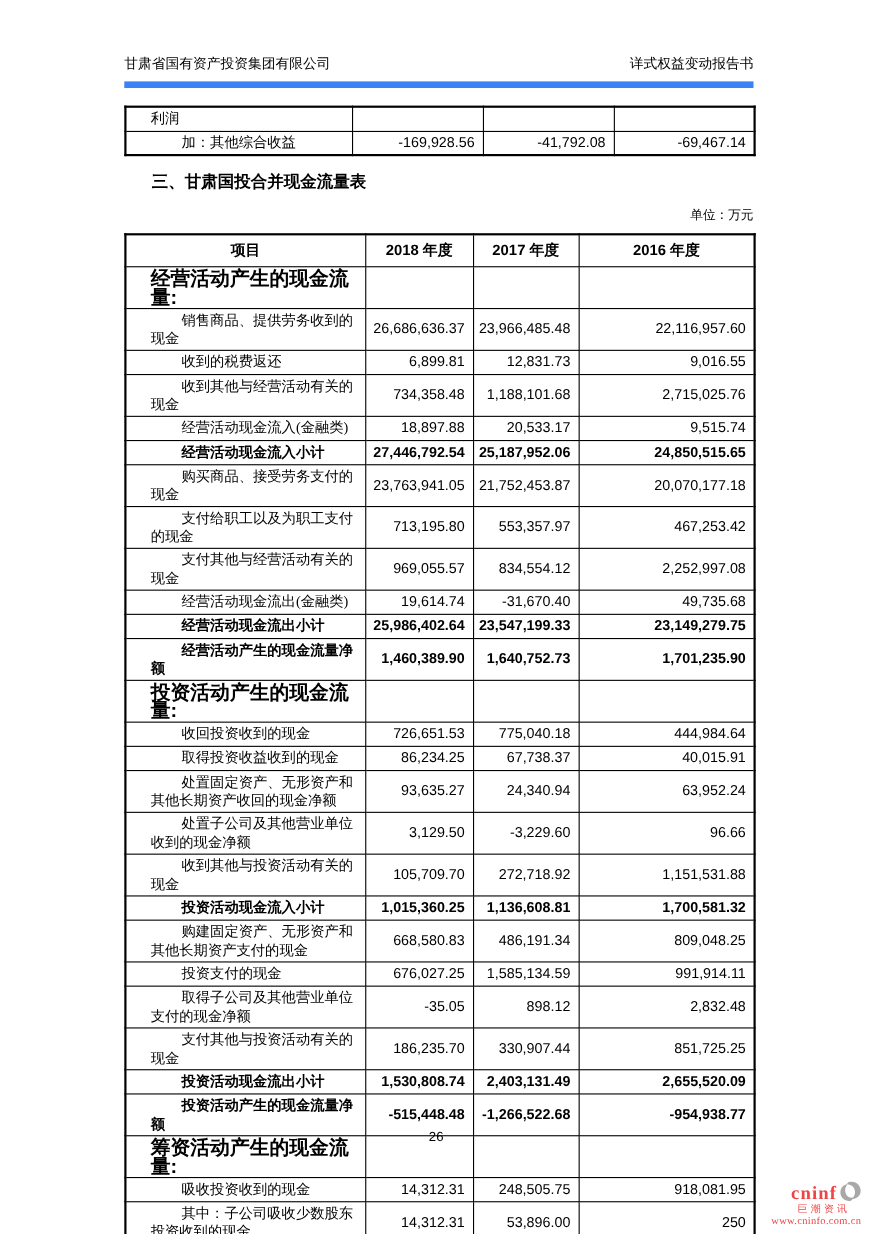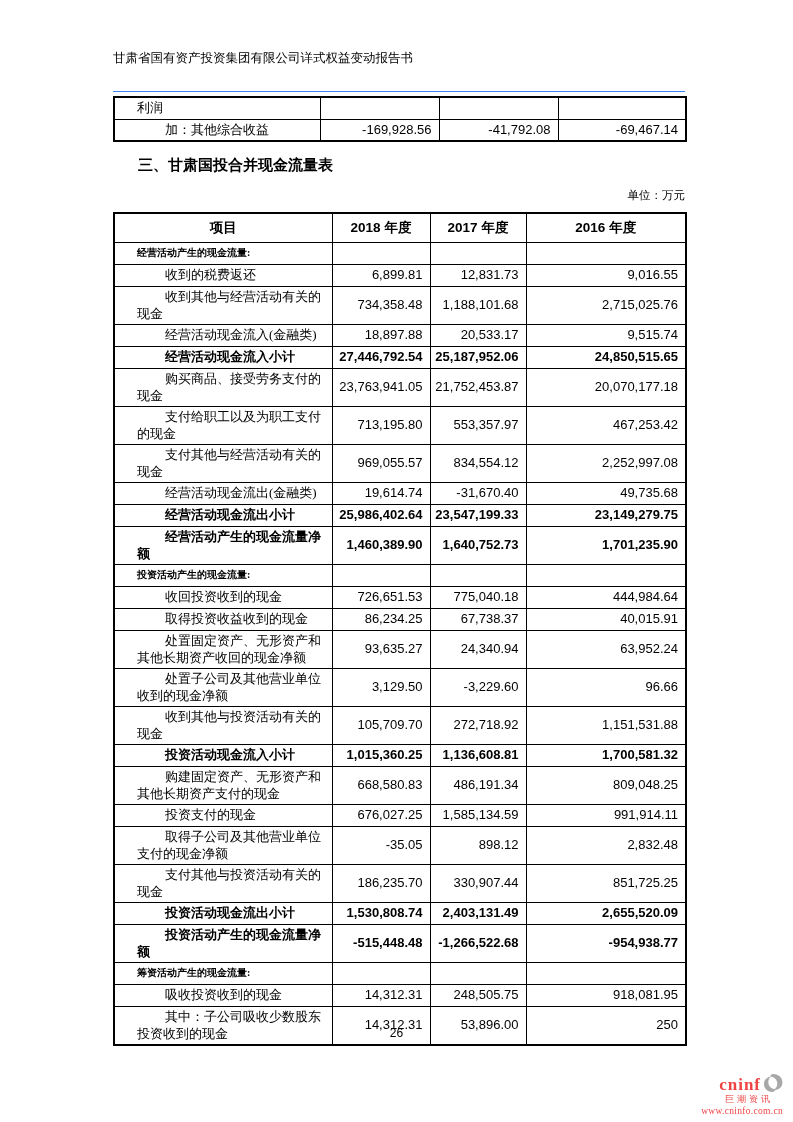--- a/index.html
+++ b/index.html
@@ -5,22 +5,22 @@
   html,body { margin:0; padding:0; background:#e8e8e8; }
   .page {
     position:relative; width:793px; height:1122px; margin:0 auto;
     background:#ffffff; color:#000;
     font-family:"Liberation Serif", serif;
     overflow:hidden;
   }
   
   .hdr {
     position:absolute; left:113px; top:50px; width:572px;
-    display:flex; align-items:flex-end;
-    font-size:12.5px; padding-bottom:24px; border-bottom:1px solid #3b82f6;
+    display:flex; justify-content:space-between; align-items:flex-end;
+    font-size:12.5px; padding-bottom:7px; border-bottom:6px solid #3b82f6;
   }
   
   table { border-collapse:collapse; table-layout:fixed; width:572px; }
   table.bordered { border:2px solid #000; }
   td, th { border:1px solid #000; vertical-align:middle; overflow:hidden; }
   td.label {
     font-size:13px; line-height:16.5px; text-align:left;
     padding:2px 6px 2px 22px; word-break:break-all;
   }
   td.num {
@@ -31,21 +31,21 @@
     font-family:"Liberation Sans", sans-serif; font-weight:bold;
     font-size:13.5px; height:20px; padding:4px; text-align:center;
   }
   #top-table { position:absolute; left:113px; top:96px; }
   #top-table td { height:16px; }
   #main-table { position:absolute; left:113px; top:212px; }
   #main-table td { height:17px; }
   tr.item td.label, tr.subtotal td.label { text-indent:28px; }
   tr.section td { height:15px; }
   tr.section td.label {
-    font-family:Liberation Serif, serif; font-weight:bold; font-size:10px;
+    font-family:Liberation Sans, sans-serif; font-weight:bold; font-size:18px;
   }
   tr.subtotal td {
     font-weight:bold;
   }
   tr.subtotal td.label { font-family:"Liberation Sans", sans-serif; }
   tr.twoline td { height:38px; }
   
   .sec-title {
     position:absolute; left:138px; top:156px;
     font-size:15px; font-weight:bold;
@@ -123,20 +123,26 @@
       </tr>
     </thead>
     <tbody id="main-body">
         <tr class="section">
     <td class="label">经营活动产生的现金流量:</td>
     <td class="num"></td>
     <td class="num"></td>
     <td class="num"></td>
   </tr>
         <tr class="item">
+    <td class="label">销售商品、提供劳务收到的现金</td>
+    <td class="num">26,686,636.37</td>
+    <td class="num">23,966,485.48</td>
+    <td class="num">22,116,957.60</td>
+  </tr>
+        <tr class="item">
     <td class="label">收到的税费返还</td>
     <td class="num">6,899.81</td>
     <td class="num">12,831.73</td>
     <td class="num">9,016.55</td>
   </tr>
         <tr class="item">
     <td class="label">收到其他与经营活动有关的现金</td>
     <td class="num">734,358.48</td>
     <td class="num">1,188,101.68</td>
     <td class="num">2,715,025.76</td>

